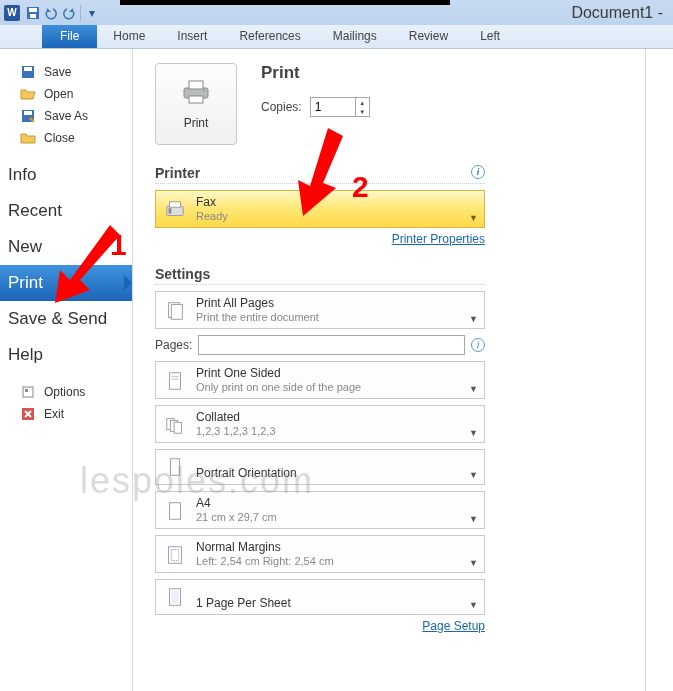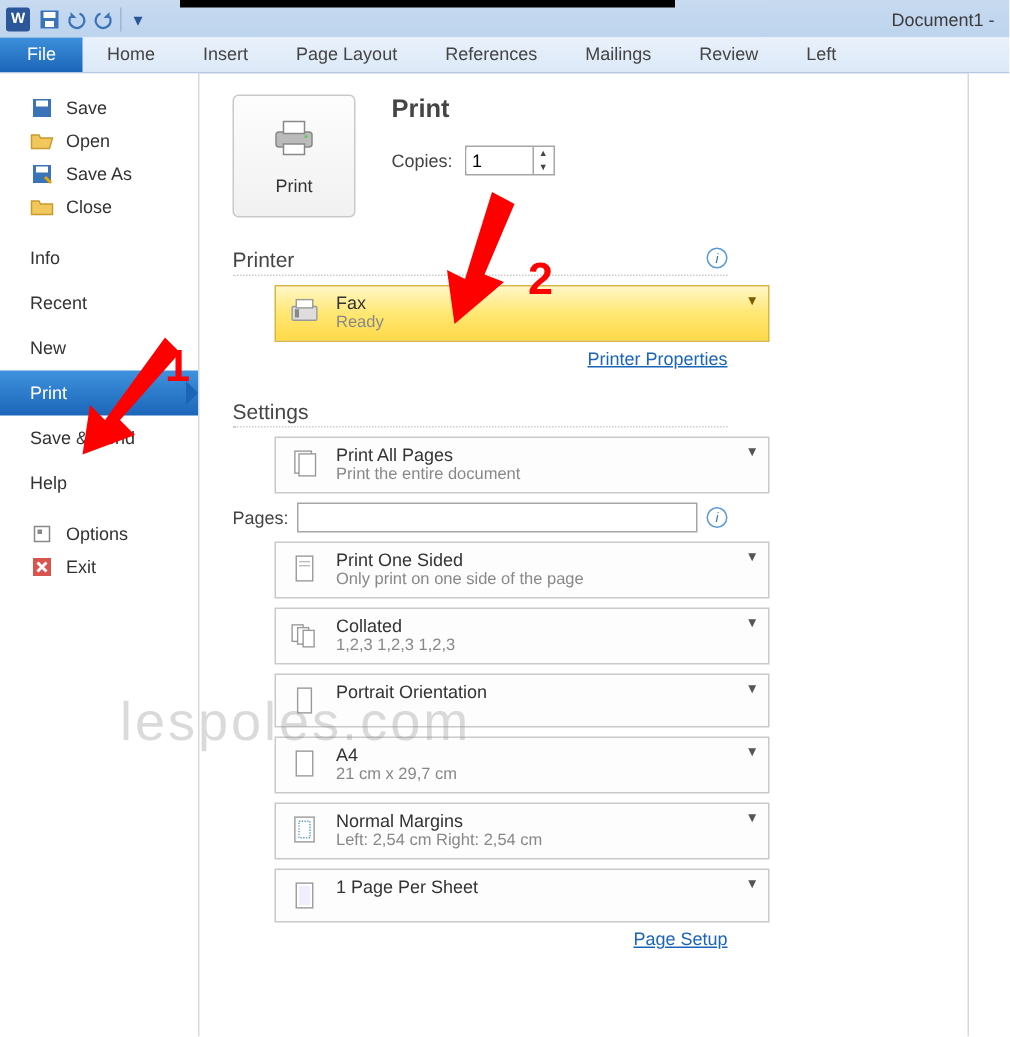--- a/index.html
+++ b/index.html
@@ -3,54 +3,54 @@
 <meta charset="utf-8">
 <style>
 * { box-sizing: border-box; margin: 0; padding: 0; font-family: "Segoe UI", Tahoma, sans-serif; }
 body { width: 673px; height: 691px; background: #fff; position: relative; overflow: hidden; }
 
 
 .titlebar { height: 25px; background: linear-gradient(#c7daf0,#bdd4ee); display: flex; align-items: center; padding: 0 4px; font-size: 11px; }
 .titlebar .app-icon { width: 16px; height: 16px; background: #2b579a; color: #fff; display: flex; align-items: center; justify-content: center; font-weight: bold; font-size: 10px; border-radius: 2px; margin-right: 4px; }
 .titlebar .qat-icon { width: 18px; height: 18px; display: inline-flex; align-items: center; justify-content: center; color: #2b579a; font-size: 12px; }
 .titlebar .sep { width: 1px; height: 16px; background: #9db6d6; margin: 0 2px; }
-.titlebar .doc-title { position: absolute; right: 10px; font-size: 12px; color: #3b3b3b; }
+.titlebar .doc-title { position: absolute; right: 10px; font-size: 16px; color: #3b3b3b; }
 .titlebar .blackblk { width: 330px; height: 5px; background: #000; position: absolute; left: 120px; top: 0; }
 
 
-.ribbon { height: 24px; background: linear-gradient(#e9f1fb,#dce9f8); border-bottom: 1px solid #b6c8df; display: flex; align-items: stretch; font-size: 12px; color: #444; }
+.ribbon { height: 24px; background: linear-gradient(#e9f1fb,#dce9f8); border-bottom: 1px solid #b6c8df; display: flex; align-items: stretch; font-size: 12px; color: #444; padding-left: 42px; }
 .ribbon .tab { padding: 4px 16px; cursor: pointer; }
 .ribbon .file-tab { background: linear-gradient(#3d8fdb,#1b65b8); color: #fff; padding: 4px 18px; }
 
 
 .main { display: flex; height: calc(691px - 49px); }
 .sidebar { width: 132px; background: #fff; padding-top: 12px; font-size: 12px; }
 .sb-item { display: flex; align-items: center; gap: 8px; padding: 4px 10px 4px 20px; height: 22px; cursor: pointer; color: #333; }
-.sb-item.big { padding: 8px 10px 8px 20px; height: auto; font-size: 12px; }
+.sb-item.big { padding: 8px 10px 8px 8px; height: auto; font-size: 17px; }
 .sb-item .ic { width: 16px; height: 16px; display: inline-flex; align-items: center; justify-content: center; }
 .sb-item.active { background: linear-gradient(#3f92de,#1b65b8); color: #fff; position: relative; }
 .sb-item.active::after { content: ""; position: absolute; right: -8px; top: 50%; margin-top: -8px; border: 8px solid transparent; border-left-color: #1b65b8; }
 .sb-group-top { margin-bottom: 8px; }
 
 
 .content { flex: 1; border-left: 1px solid #d9d9d9; padding: 14px 0 14px 22px; position: relative; }
 .print-head { display: flex; gap: 24px; align-items: flex-start; }
 .print-btn { width: 82px; height: 82px; border: 1px solid #c9c9c9; border-radius: 4px; display: flex; flex-direction: column; align-items: center; justify-content: center; gap: 6px; background: linear-gradient(#fdfdfd,#f1f1f1); cursor: pointer; }
 .print-btn .label { font-size: 12px; color: #333; }
 .print-title { font-size: 17px; font-weight: bold; color: #454545; }
 .copies-row { display: flex; align-items: center; gap: 8px; margin-top: 14px; font-size: 12px; color: #444; }
 .spinner { display: flex; align-items: center; border: 1px solid #a6a6a6; height: 20px; }
 .spinner input { width: 44px; border: none; padding: 0 4px; font-size: 12px; outline: none; }
 .spinner .arrows { width: 14px; height: 100%; border-left: 1px solid #a6a6a6; display: flex; flex-direction: column; }
 .spinner .arrows div { flex: 1; display: flex; align-items: center; justify-content: center; font-size: 6px; line-height: 1; cursor: pointer; }
 
-.sec-title { font-size: 14px; font-weight: normal; color: #454545; margin-top: 20px; border-bottom: 1px dotted #ccc; padding-bottom: 2px; width: 330px; position: relative; }
+.sec-title { font-size: 14px; font-weight: bold; color: #454545; margin-top: 20px; border-bottom: 1px dotted #ccc; padding-bottom: 2px; width: 330px; position: relative; }
 .info-i { position: absolute; right: 0; top: 0; width: 14px; height: 14px; border: 1px solid #5a9bd5; border-radius: 50%; color: #2f74b5; font-size: 9px; display: flex; align-items: center; justify-content: center; font-style: italic; cursor: pointer; }
 
-.dd { width: 330px; border: 1px solid #c9c9c9; background: #fdfdfd; display: flex; align-items: flex-start; padding: 4px 6px; margin-top: 6px; position: relative; cursor: pointer; min-height: 38px; margin-left: 28px; }
+.dd { width: 330px; border: 1px solid #c9c9c9; background: #fdfdfd; display: flex; align-items: flex-end; padding: 4px 6px; margin-top: 6px; position: relative; cursor: pointer; min-height: 38px; }
 .dd .dd-icon { width: 26px; height: 26px; display: flex; align-items: center; justify-content: center; margin-right: 8px; flex-shrink: 0; }
 .dd .dd-text { flex: 1; line-height: 1.2; }
 .dd .dd-text .t1 { font-size: 12px; color: #333; }
 .dd .dd-text .t2 { font-size: 11px; color: #888; }
 .dd .caret { font-size: 9px; color: #555; }
 .dd.small { min-height: 34px; }
 
 .dd.printer { background: linear-gradient(#fff7c7,#ffe773,#ffd948); border: 1px solid #d9b544; }
 .dd.printer .caret { color: #7a5c00; }
 
@@ -101,21 +101,20 @@
   <span class="sep"></span>
   <span class="qat-icon">▾</span>
   <div class="blackblk"></div>
   <span class="doc-title">Document1 -</span>
 </div>
 
 <div class="ribbon">
   <div class="file-tab">File</div>
   <div class="tab">Home</div>
   <div class="tab">Insert</div>
-  <div class="tab">Page Layout</div>
   <div class="tab">References</div>
   <div class="tab">Mailings</div>
   <div class="tab">Review</div>
   <div class="tab">Left</div>
 </div>
 
 <div class="main">
 
   <div class="sidebar">
     <div class="sb-group-top">

